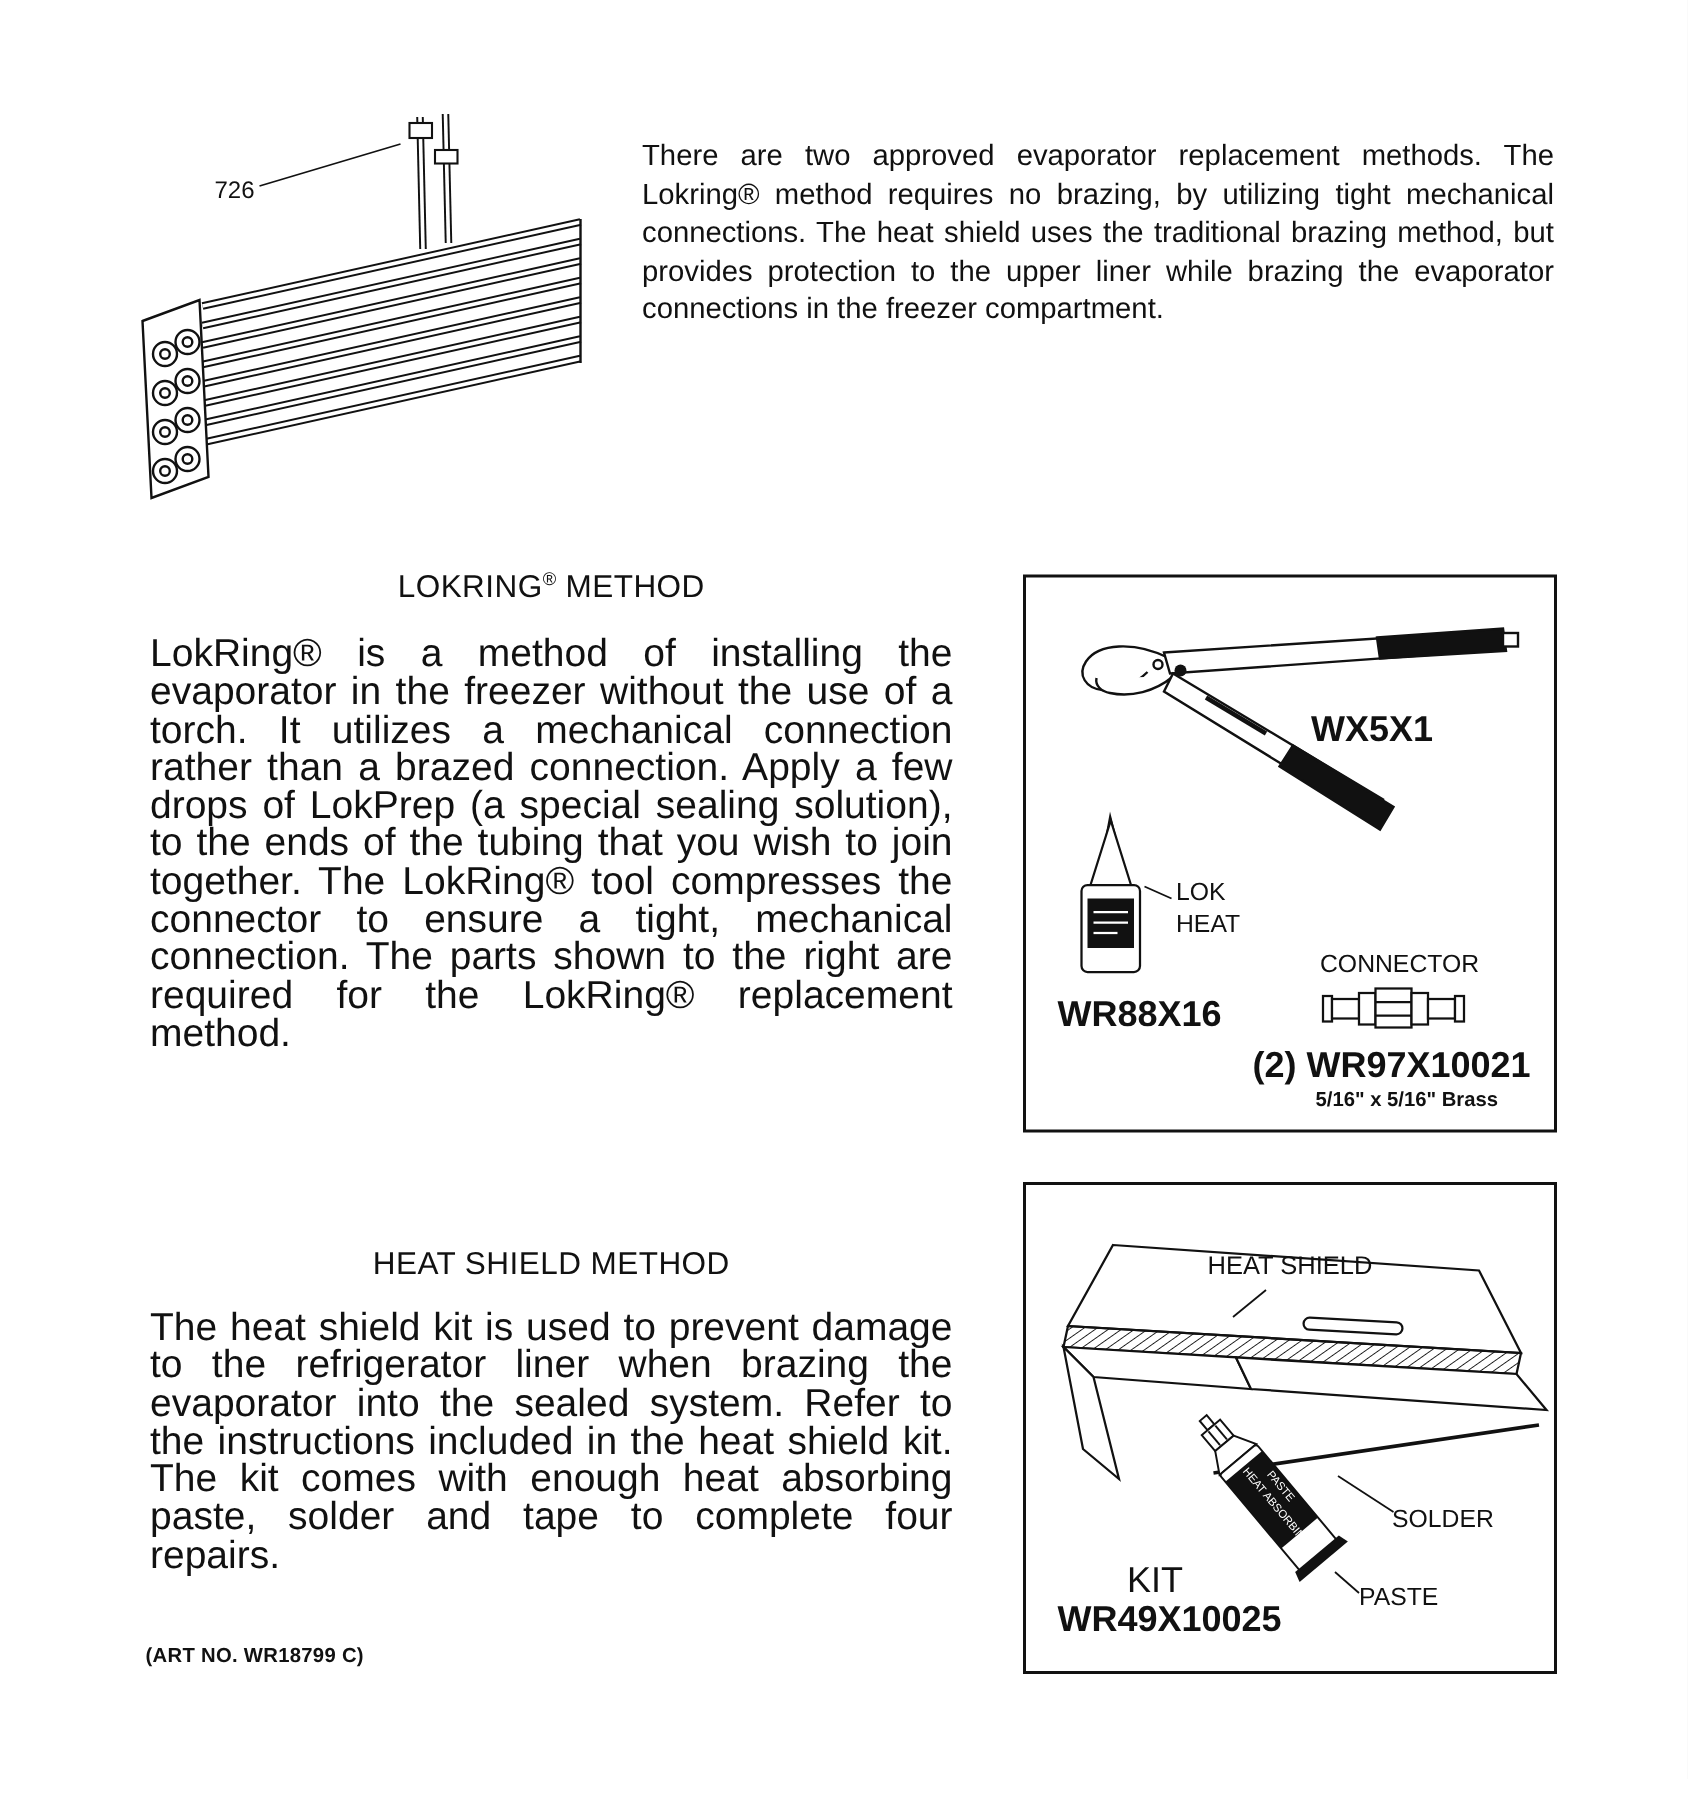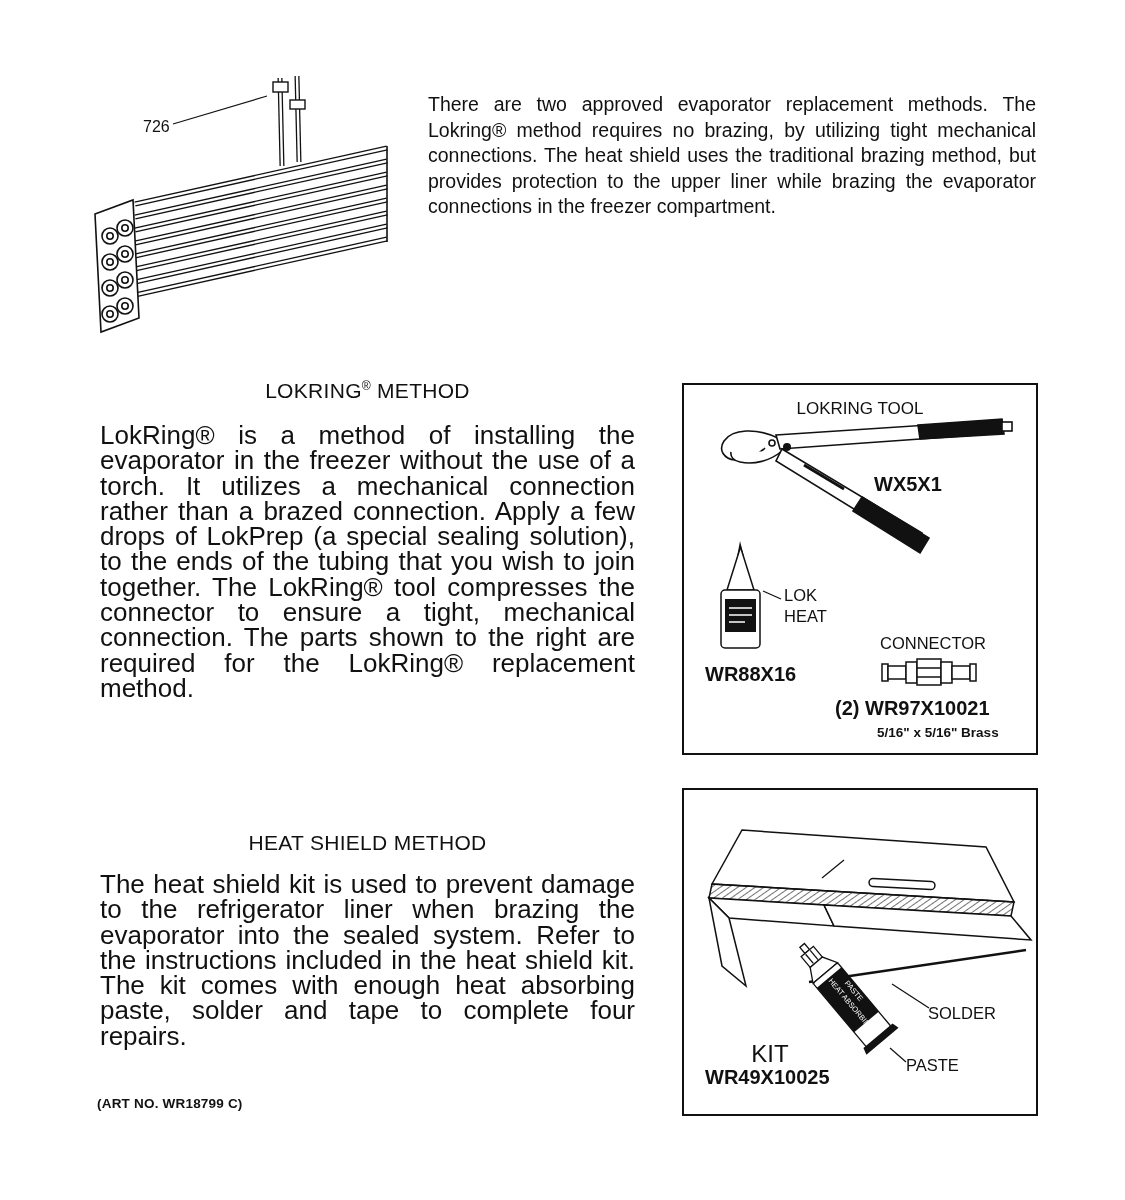--- a/index.html
+++ b/index.html
@@ -47,21 +47,21 @@
   .fig-box {
     position:absolute; left:682px; width:356px;
     border:2px solid #111; background:#fff;
   }
   .lokring-box { top:383px; height:372px; }
   .shield-box  { top:788px; height:328px; }
   .fig-box > svg { position:absolute; left:0; top:0; }
 
   .fig-label   { position:absolute; font-size:16.5px; white-space:pre-line; }
   .fig-caption { position:absolute; left:0; width:100%; text-align:center; font-size:17px; }
-  .part-num    { position:absolute; font-weight:bold; font-size:20px; white-space:nowrap; }
+  .part-num    { position:absolute; font-weight:bold; font-size:24px; white-space:nowrap; }
 
   
   .lb-tool-caption { top:14px; }
   .lb-wx5x1   { left:190px; top:88px; }
   .lb-lokprep { left:100px; top:200px; line-height:21px; }
   .lb-wr88x16 { left:21px;  top:278px; }
   .lb-connector { left:196px; top:249px; }
   .lb-wr97    { left:151px; top:312px; }
   .lb-brass   { left:193px; top:340px; font-size:13.5px; font-weight:600; }
 
@@ -176,21 +176,20 @@
         <rect x="204" y="281" width="18" height="13"></rect>
         <rect x="222" y="277" width="11" height="21"></rect>
         <rect x="233" y="274" width="24" height="26"></rect>
         <line x1="233" y1="283" x2="257" y2="283"></line>
         <line x1="233" y1="292" x2="257" y2="292"></line>
         <rect x="257" y="277" width="11" height="21"></rect>
         <rect x="268" y="281" width="18" height="13"></rect>
         <rect x="286" y="279" width="6" height="17"></rect>
       </g>
     </svg>
-    <div class="fig-caption lb-tool-caption">LOKRING TOOL</div>
     <div class="part-num lb-wx5x1">WX5X1</div>
     <div class="fig-label lb-lokprep"><span>LOK</span><br><span>HEAT</span></div>
     <div class="part-num lb-wr88x16">WR88X16</div>
     <div class="fig-label lb-connector">CONNECTOR</div>
     <div class="part-num lb-wr97">(2) WR97X10021</div>
     <div class="fig-label lb-brass">5/16" x 5/16" Brass</div>
   </div>
 
   <h2 class="heading h-shield">HEAT SHIELD METHOD</h2>
 
@@ -226,20 +225,21 @@
         <line x1="3" y1="3" x2="3" y2="15"></line>
         <path d="M -8 16 L 8 16 L 16 30 L -16 30 Z"></path>
         <rect x="-16" y="30" width="32" height="84" rx="2"></rect>
         <rect x="-16" y="36" width="32" height="58" fill="#111" stroke="none"></rect>
         <path d="M -19 112 L 19 112 L 21 119 L -21 119 Z" fill="#111" stroke="none"></path>
         <text transform="translate(-3,38) rotate(90)" font-size="7.5" fill="#fff" stroke="none">HEAT ABSORBING</text>
         <text transform="translate(8,50) rotate(90)" font-size="7.5" fill="#fff" stroke="none">PASTE</text>
       </g>
       <line x1="222" y1="272" x2="206" y2="258" stroke="#111" stroke-width="1.2"></line>
     </svg>
+    <div class="fig-caption lb-shield-caption">HEAT SHIELD</div>
     <div class="fig-label lb-solder">SOLDER</div>
     <div class="fig-label lb-kit">KIT</div>
     <div class="part-num lb-wr49">WR49X10025</div>
     <div class="fig-label lb-paste">PASTE</div>
   </div>
 
   <div class="artno">(ART NO. WR18799 C)</div>
 
 </div>
 

